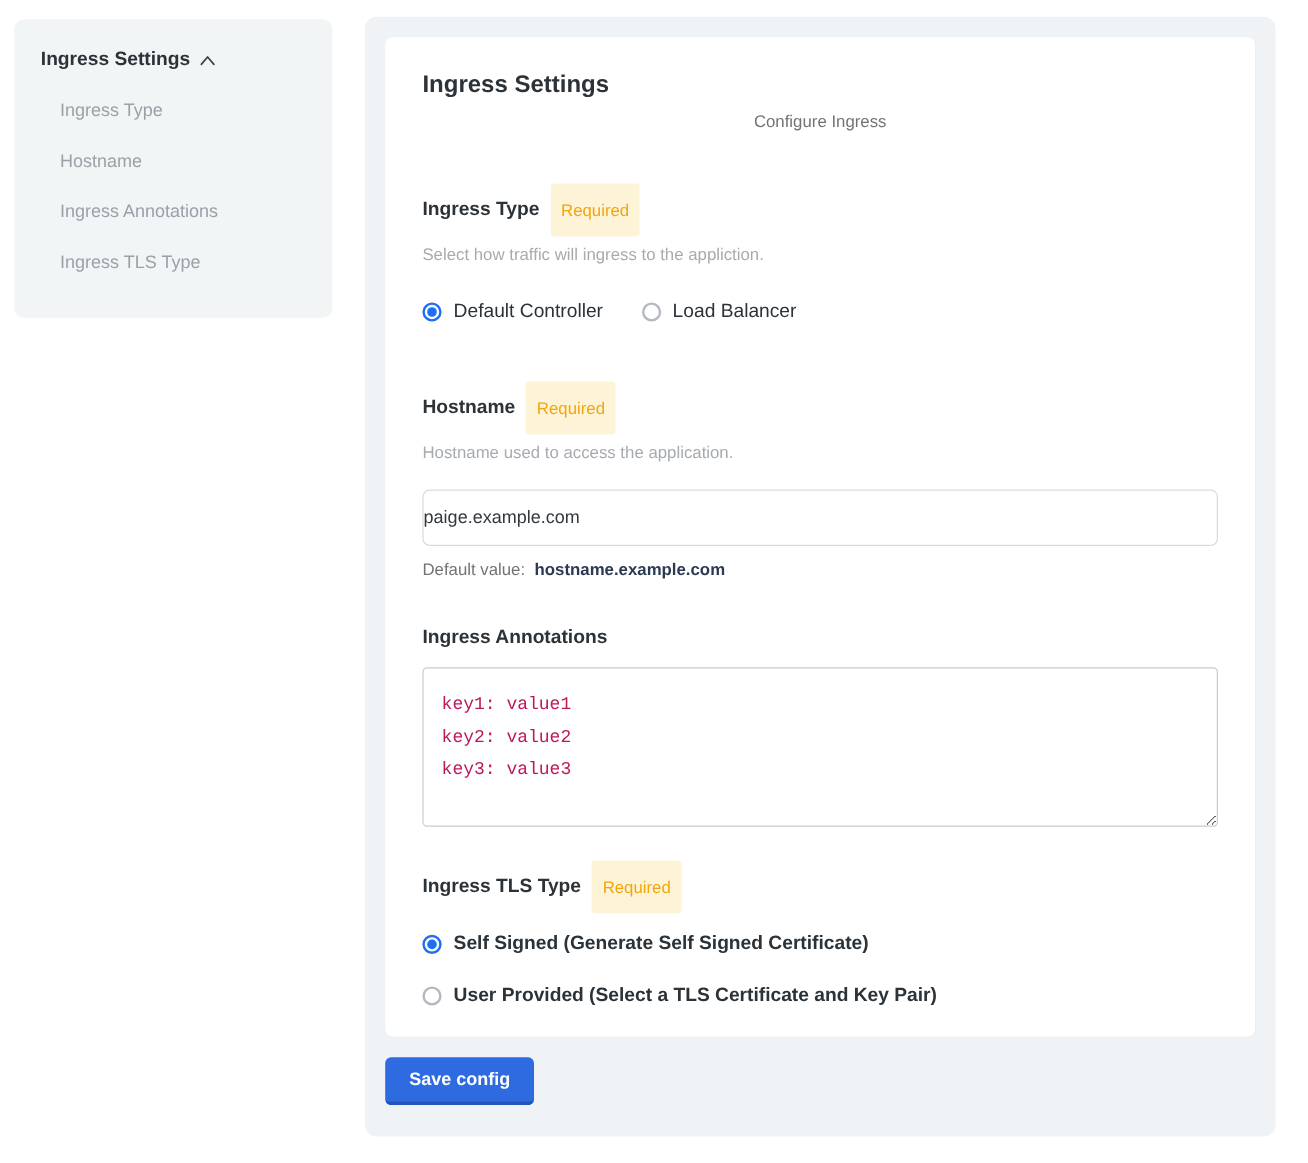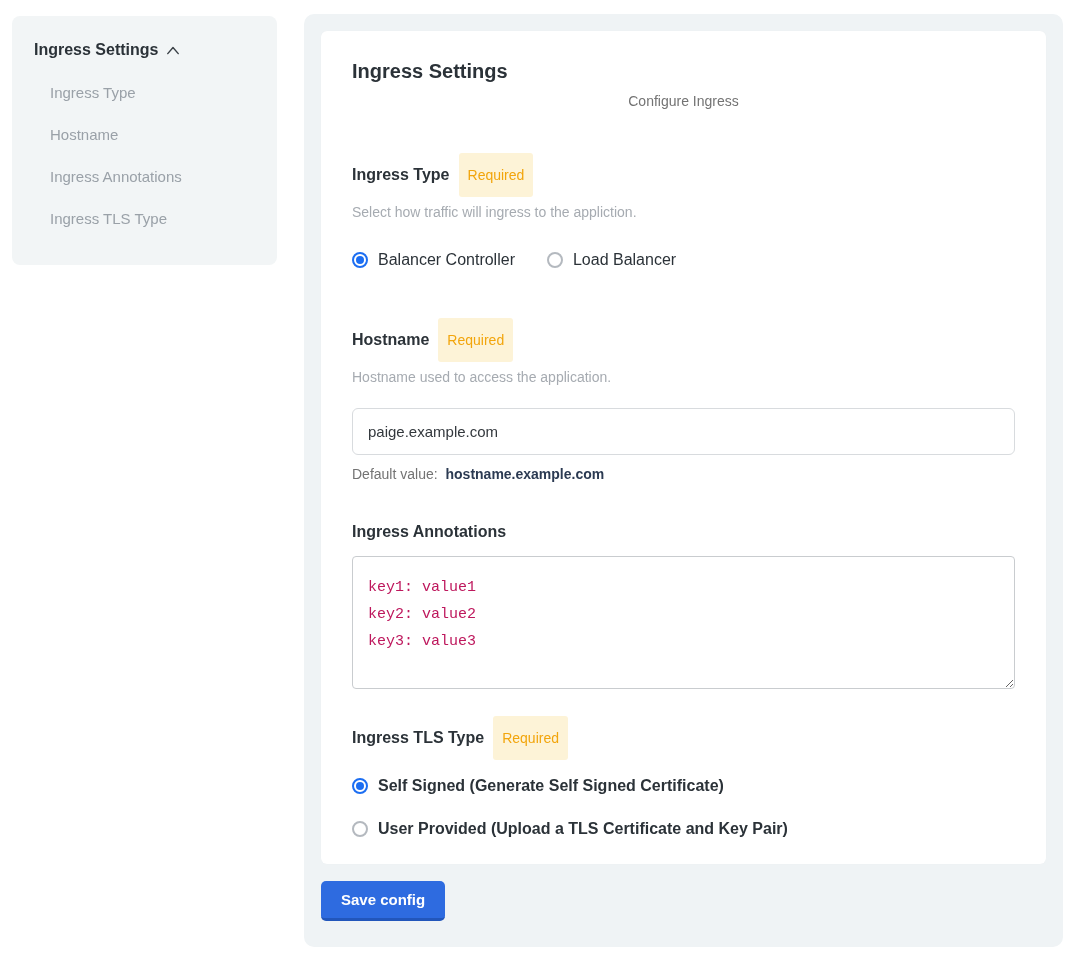--- a/index.html
+++ b/index.html
@@ -37,21 +37,21 @@
   .radio-opt { display:flex; align-items:center; gap:10px; cursor:pointer; }
   .radio-opt .opt-label { font-size:16px; color:#2b3238; }
   .radio { width:16px; height:16px; border-radius:50%; border:2px solid #b4b9bf;
     background:#fff; position:relative; flex:0 0 16px; }
   .radio.on { border-color:#1c6ef2; }
   .radio.on::after { content:""; position:absolute; left:2px; top:2px;
     width:8px; height:8px; border-radius:50%; background:#1c6ef2; }
 
   
   .text-input { width:663px; height:47px; margin-top:23px; border:1px solid #d8dbde;
-    border-radius:6px; font-size:15px; color:#33383d; padding:0 15px;
+    border-radius:6px; font-size:15px; color:#33383d; padding:0 0;
     font-family:"Liberation Sans", sans-serif; background:#fff; outline:none; }
   .default-line { margin-top:11px; font-size:14px; }
   .default-prefix { color:#737373; }
   .default-value { color:#2b3a52; font-weight:bold; margin-left:4px; }
 
   .annotations-input { width:663px; height:133px; margin-top:15px;
     border:1px solid #c9cccf; border-radius:4px; padding:17px 15px;
     font-family:"Liberation Mono","DejaVu Sans Mono", monospace; font-size:15px;
     color:#be185d; line-height:27px; resize:both; outline:none; background:#fff; }
 
@@ -92,21 +92,21 @@
 
     <div class="field sec-ingress-type">
       <div class="label-row">
         <span class="flabel">Ingress Type</span>
         <span class="req-badge">Required</span>
       </div>
       <p class="fdesc">Select how traffic will ingress to the appliction.</p>
       <div class="radio-row">
         <label class="radio-opt">
           <span class="radio on"></span>
-          <span class="opt-label">Balancer Controller</span>
+          <span class="opt-label">Default Controller</span>
         </label>
         <label class="radio-opt">
           <span class="radio"></span>
           <span class="opt-label">Load Balancer</span>
         </label>
       </div>
     </div>
 
     <div class="field sec-hostname">
       <div class="label-row">
@@ -135,20 +135,20 @@
         <span class="flabel">Ingress TLS Type</span>
         <span class="req-badge">Required</span>
       </div>
       <div class="radio-col">
         <label class="radio-opt">
           <span class="radio on"></span>
           <span class="opt-label">Self Signed (Generate Self Signed Certificate)</span>
         </label>
         <label class="radio-opt">
           <span class="radio"></span>
-          <span class="opt-label">User Provided (Upload a TLS Certificate and Key Pair)</span>
+          <span class="opt-label">User Provided (Select a TLS Certificate and Key Pair)</span>
         </label>
       </div>
     </div>
   </section>
 
   <button class="save-btn">Save config</button>
 </main>
 
 </body></html>

